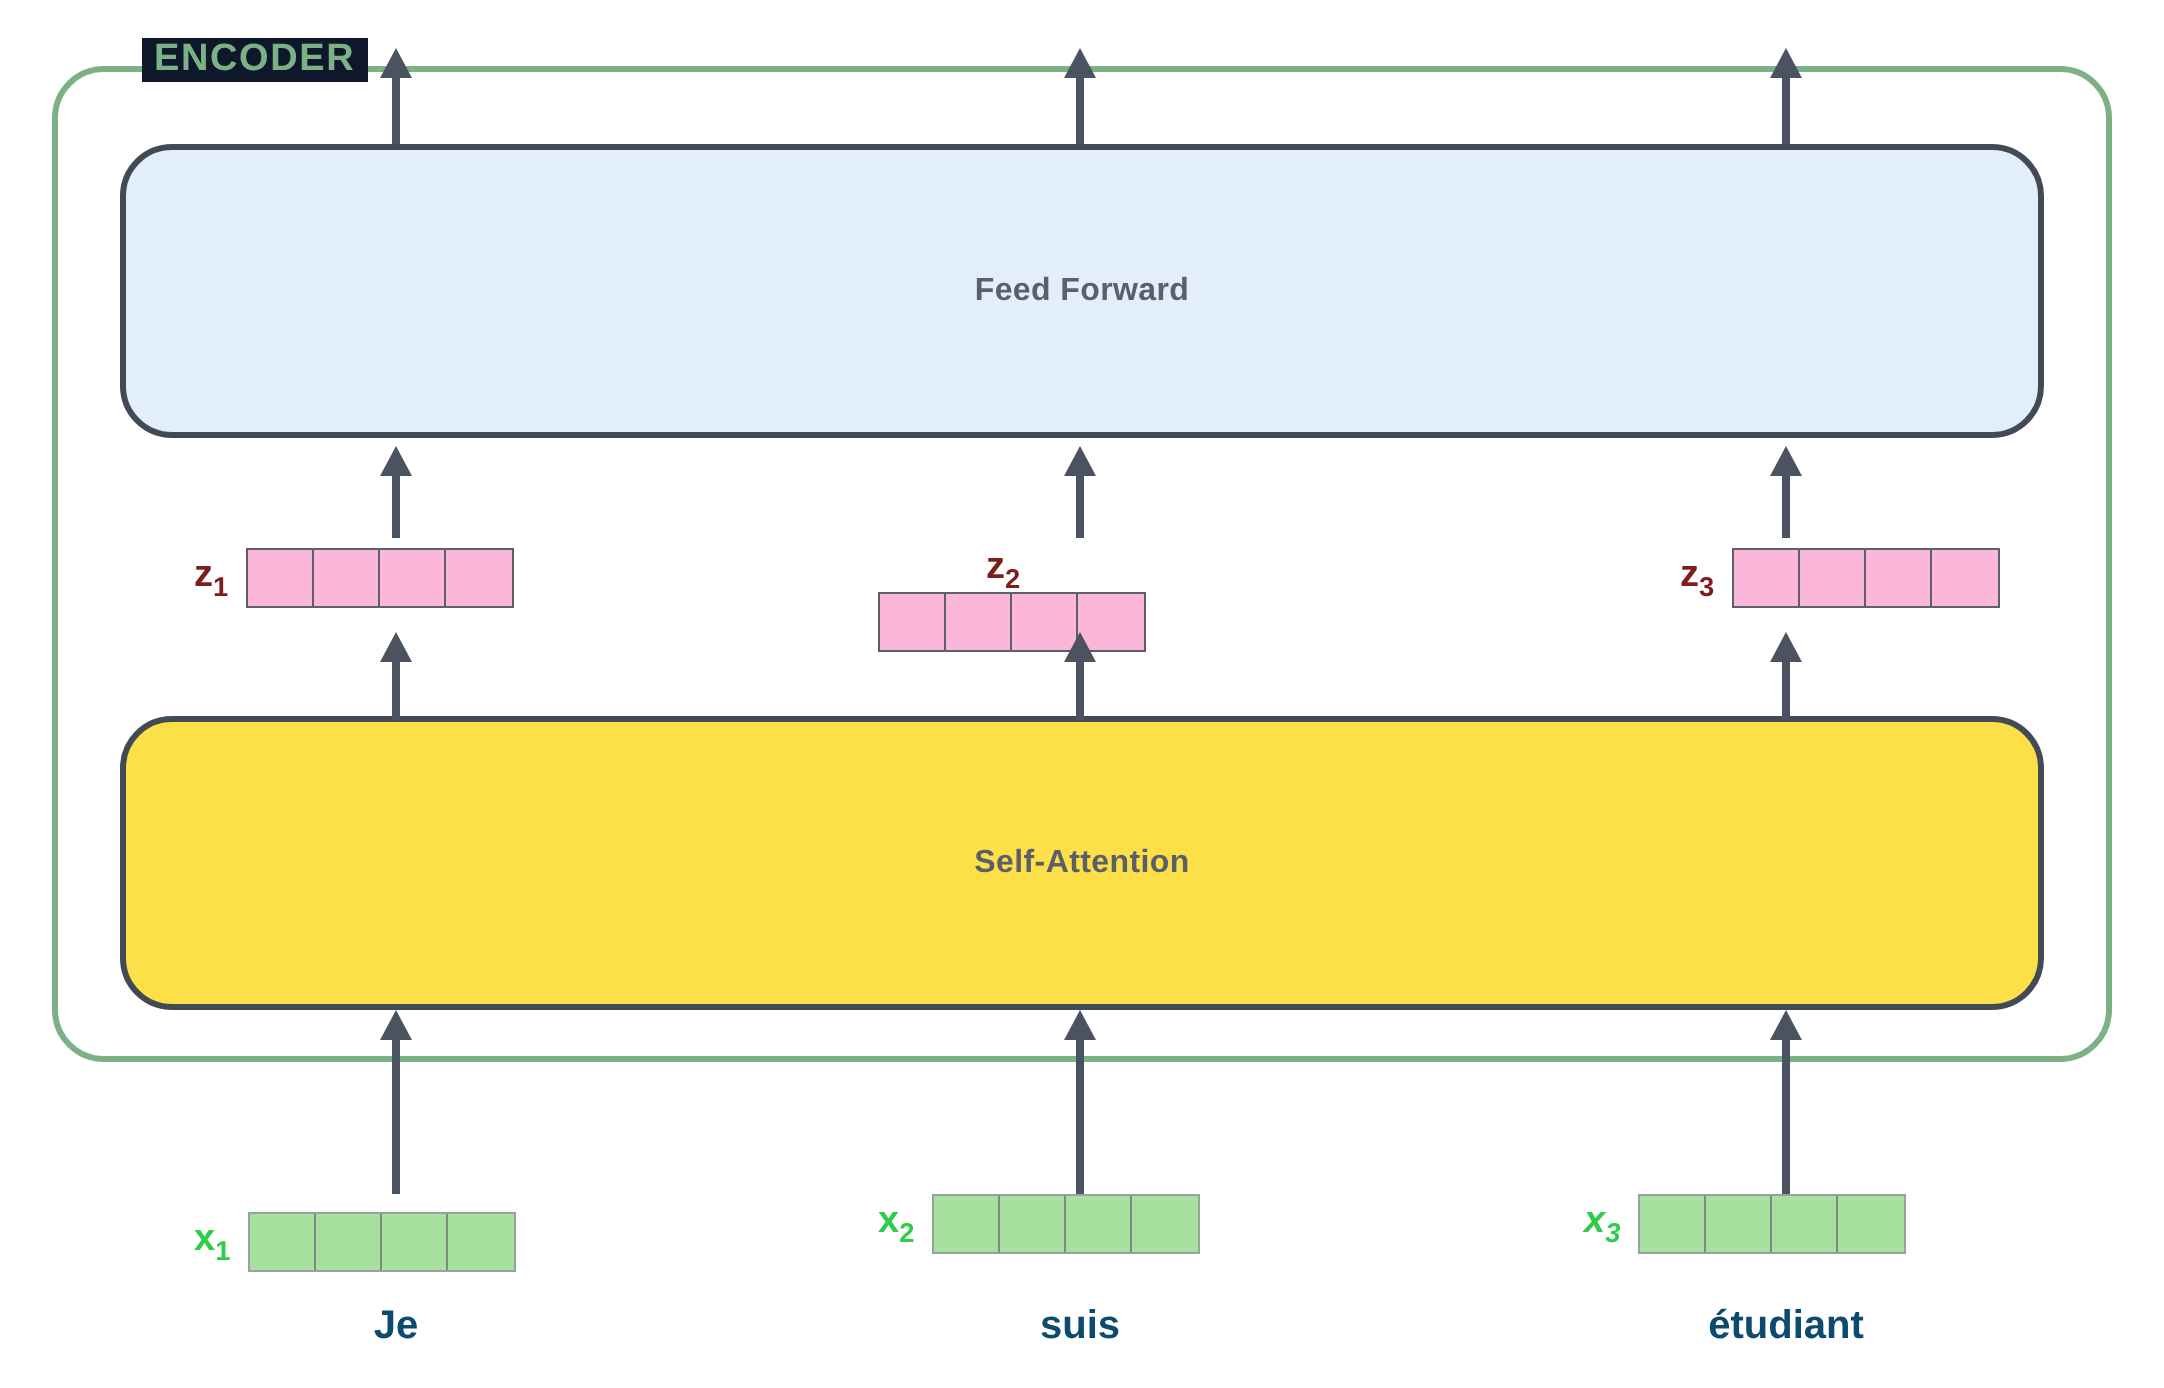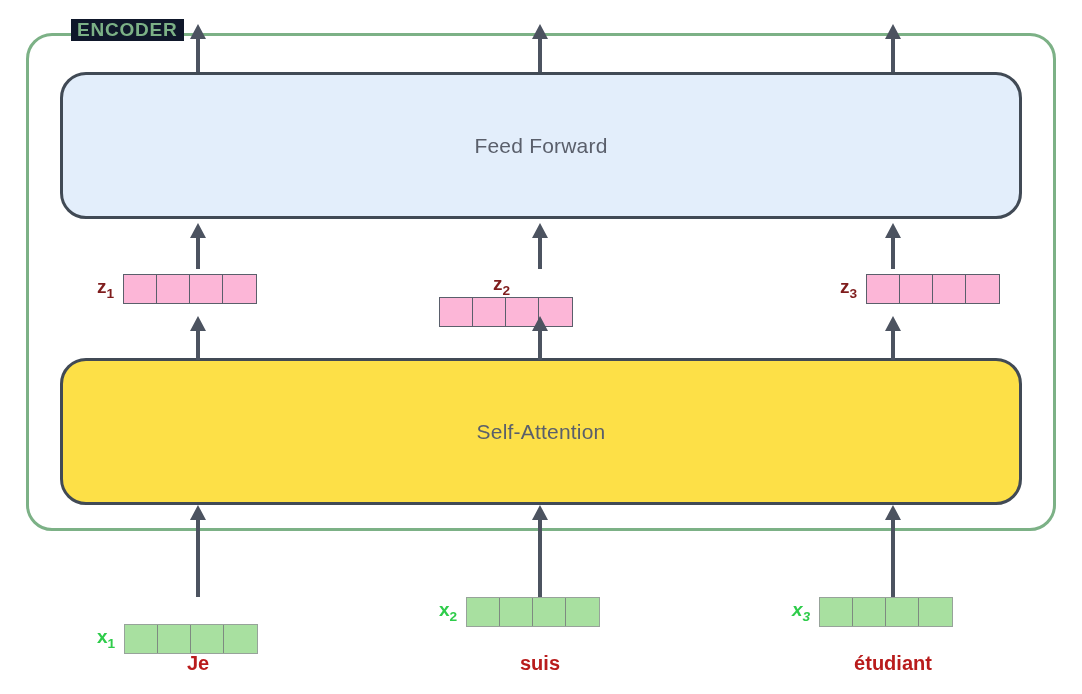--- a/index.html
+++ b/index.html
@@ -49,23 +49,23 @@
     position: absolute;
     box-sizing: border-box;
     border: 3px solid #414a55;
     border-radius: 26px;
     display: flex;
     align-items: center;
     justify-content: center;
     z-index: 3;
   }
   .layer-box .layer-title {
-    font-size: 21px;
+    font-size: 16px;
     color: #5a5f6b;
-    font-weight: 400;
+    font-weight: 700;
     letter-spacing: 0.2px;
   }
   #feed-forward-box {
     left: 60px;
     top: 72px;
     width: 962px;
     height: 147px;
     background: #e3eefb;
   }
   #self-attention-box {
@@ -120,21 +120,21 @@
     background: #a8e0a0;
     border-right: 1px solid #7e8a81;
   }
   .x-row .cell:last-child { border-right: none; }
 
   
   .word-label {
     position: absolute;
     font-size: 20px;
     font-weight: bold;
-    color: #b91c1c;
+    color: #0c4a6e;
     text-align: left;
     transform: translateX(-50%);
     white-space: nowrap;
     z-index: 4;
   }
 
   
   .arrow {
     position: absolute;
     z-index: 5;
@@ -194,21 +194,21 @@
       </div>
       <div class="vector-row z-row" style="top: 274px; left: 97px;">
         <span class="vector-label">z<sub>1</sub></span>
         <div class="vector-cells">
           <div class="cell"></div>
           <div class="cell"></div>
           <div class="cell"></div>
           <div class="cell"></div>
         </div>
       </div>
-      <div class="vector-row x-row" style="top: 624px; left: 97px;">
+      <div class="vector-row x-row" style="top: 606px; left: 97px;">
         <span class="vector-label">x<sub>1</sub></span>
         <div class="vector-cells">
           <div class="cell"></div>
           <div class="cell"></div>
           <div class="cell"></div>
           <div class="cell"></div>
         </div>
       </div>
       <div class="word-label" style="left: 198px; top: 652px;">Je</div>
       <div class="arrow" style="left: 530px; top: 24px; width: 20px; height: 48px;">

